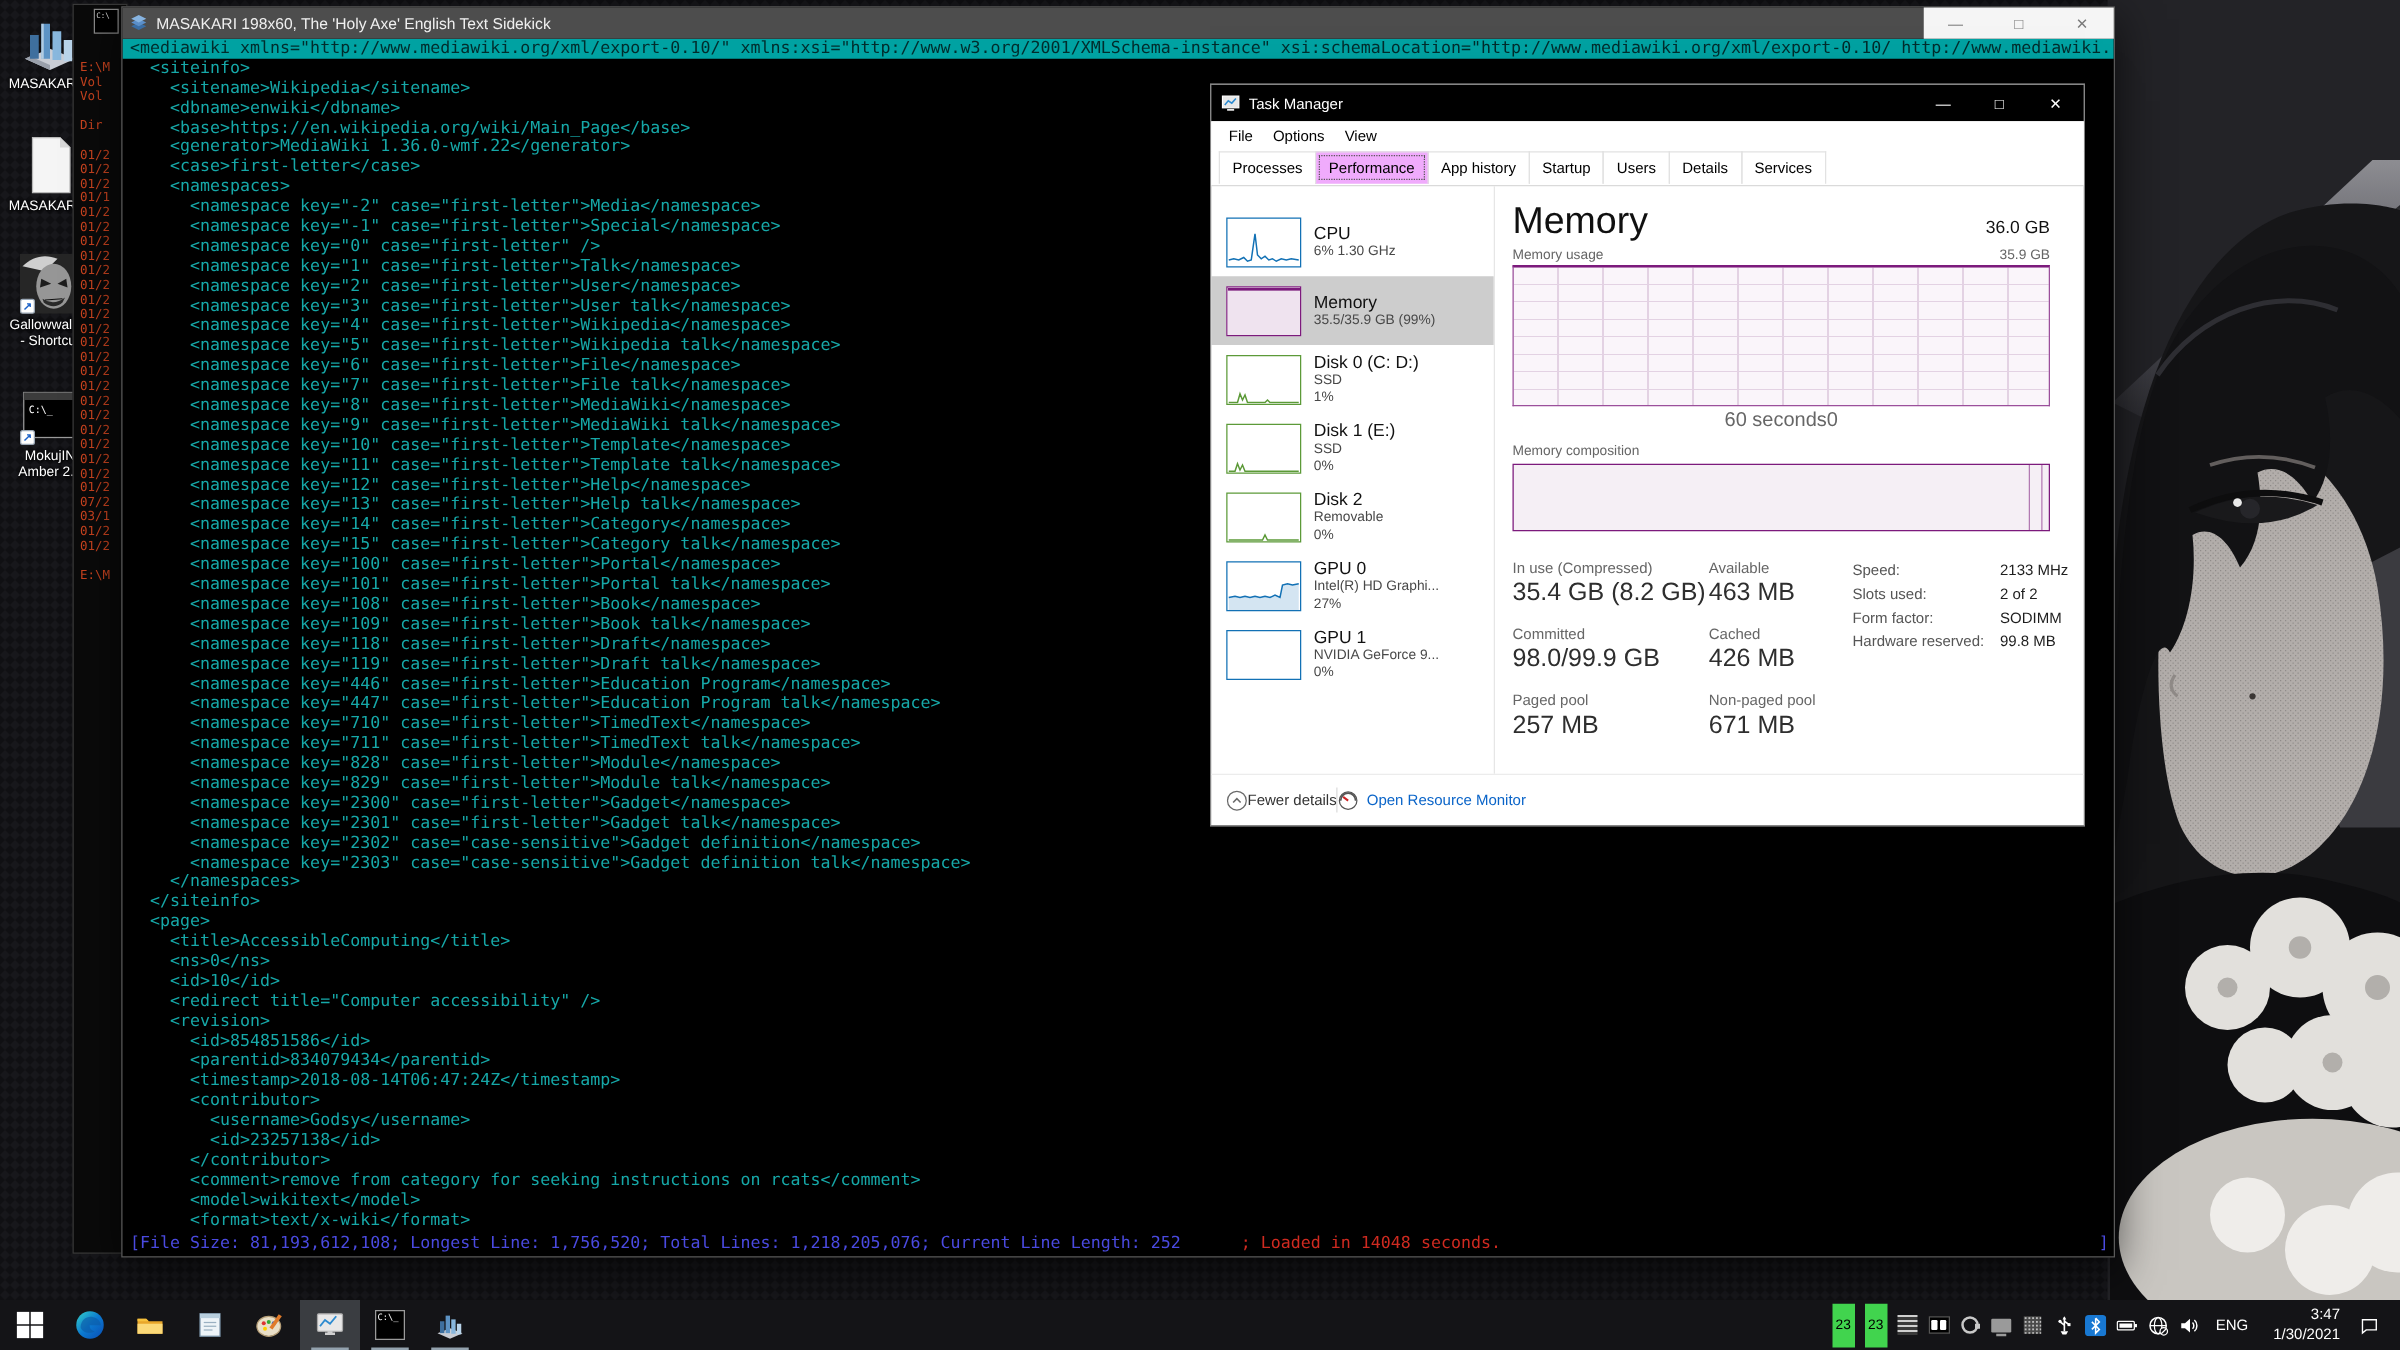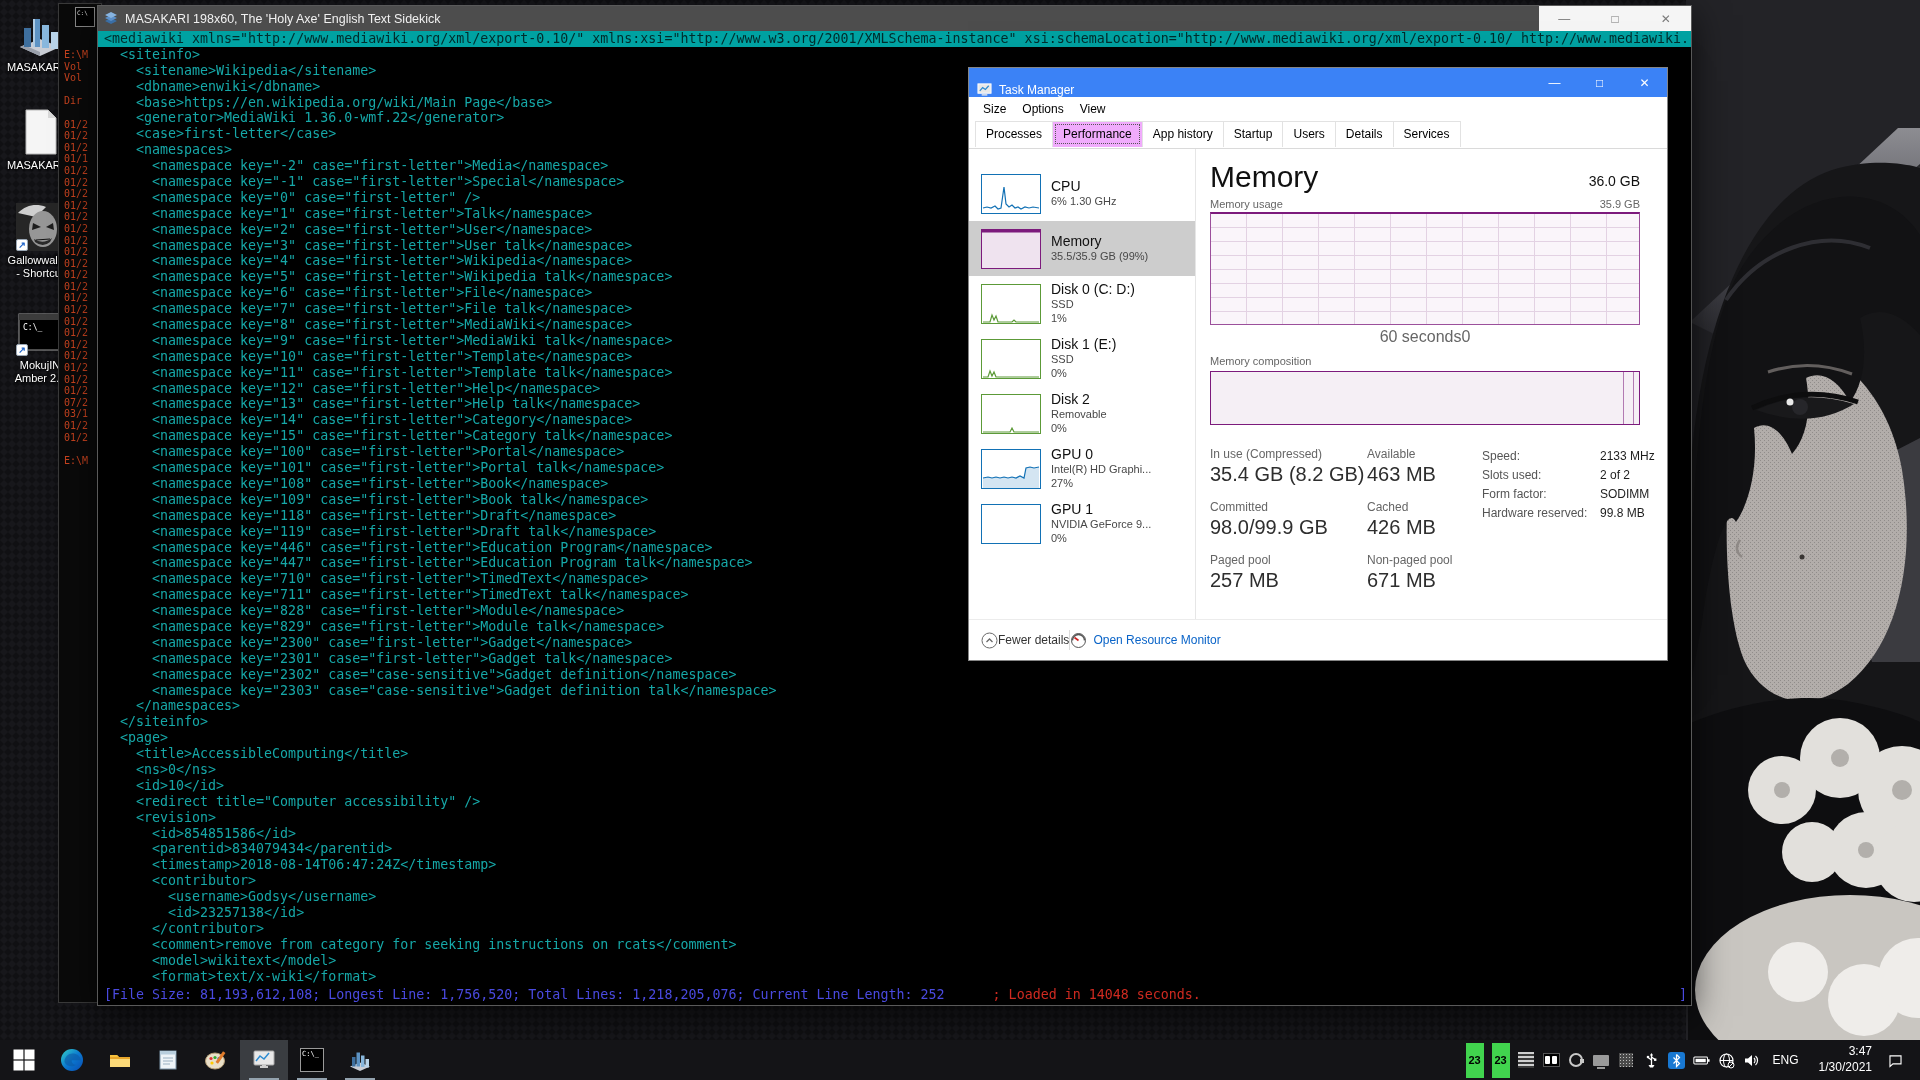--- a/index.html
+++ b/index.html
@@ -24,21 +24,21 @@
 #editor .tbar .ticon{width:16px;height:16px;margin-right:6px}
 #editor .caps{position:absolute;right:0;top:0;width:152px;height:25px;background:#f5f5f5;display:flex}
 .cap{flex:1;display:flex;align-items:center;justify-content:center;color:#7a7a7a;font-size:12px;cursor:default}
 #code{position:relative;height:956px;overflow:hidden;font:13.3px/15.9px "DejaVu Sans Mono",monospace;color:#16a8a8;white-space:pre}
 .cline{height:15.9px;padding-left:6px;overflow:hidden}
 .cline.hl{background:#00a2a2;color:#012c2c}
 #statusline{display:flex;font:13.3px/16px "DejaVu Sans Mono",monospace;padding-left:6px;padding-right:4px;white-space:pre;overflow:hidden}
 .sblue{color:#4a4ae0}.sred{color:#cf2a20}.sbracket{margin-left:auto;color:#4a4ae0}
 
 #tm{position:absolute;left:968px;top:67px;width:700px;height:594px;background:#fff;border:1px solid #858585;z-index:4;display:flex;flex-direction:column;font-size:12px;color:#000;box-shadow:0 14px 40px rgba(0,0,0,.55)}
-.tm-tbar{height:29px;background:#3b82f6;color:#fff;display:flex;align-items:flex-end;padding-left:8px;gap:7px;flex:none}
+.tm-tbar{height:29px;background:#000000;color:#fff;display:flex;align-items:center;padding-left:8px;gap:7px;flex:none}
 .tm-tbar .wicon{width:15px;height:15px}
 .tm-caps{margin-left:auto;display:flex;height:100%}
 .tm-cap{width:45px;display:flex;align-items:center;justify-content:center;font-size:12px;color:#fff;cursor:default}
 .tm-menu{height:24px;display:flex;align-items:center;padding-left:6px;background:#fff;flex:none}
 .tm-menu span{padding:3px 8px}
 .tm-tabs{display:flex;background:#fff;border-bottom:1px solid #dadada;padding-left:6px;flex:none;height:28px;align-items:flex-start}
 .tm-tab{padding:5px 10px 6px;border:1px solid #e2e2e2;border-bottom:none;margin-right:-1px;white-space:nowrap}
 .tm-tab.sel{background:#f0abfc;outline:1px dotted #555;outline-offset:-4px;position:relative}
 .tm-body{flex:1;display:flex;min-height:0}
 .tm-side{width:226px;padding-top:17px;flex:none}
@@ -74,21 +74,21 @@
 
 #taskbar{position:absolute;left:0;bottom:0;width:1920px;height:40px;background:#141417;display:flex;align-items:stretch;z-index:50}
 .tbapp{width:48px;display:flex;align-items:center;justify-content:center;position:relative}
 .tbapp svg,.tbapp .cmdico{width:24px;height:24px}
 .tbapp.active{background:#3a3d41}
 .tbapp.running::after{content:"";position:absolute;bottom:0;left:9px;right:9px;height:2px;background:#93a2ae}
 .cmdico{background:#000;border:1px solid #9a9a9a;color:#fff;font:7px/9px "DejaVu Sans Mono",monospace;padding:1px}
 #traybar{margin-left:auto;display:flex;align-items:center;gap:8px;padding-right:2px;color:#fff}
 .trayico{width:17px;height:17px;display:flex;align-items:center;justify-content:center}
 .trayico svg{width:17px;height:17px}
-.badge{background:#41d44e;color:#000;font-size:11px;font-weight:bold;width:18px;height:35px;display:flex;align-items:center;justify-content:center}
+.badge{background:#41d44e;color:#000;font-size:11px;font-weight:normal;width:18px;height:35px;display:flex;align-items:center;justify-content:center}
 #lang{font-size:12px;padding:0 5px}
 #clock{text-align:right;font-size:12px;line-height:1.3;padding:0 7px}
 .showdesk{width:6px;border-left:1px solid #4a4a4a}
 .i-ram{width:16px;height:16px;background:repeating-linear-gradient(to bottom,#cfcfcf 0 2px,#3a3a3a 2px 4px)}
 .i-media{width:18px;height:14px;background:#000;border:1px solid #555;display:flex;align-items:center;justify-content:center;gap:2px}
 .i-media b{width:5px;height:8px;background:#fff;border-radius:1px}
 .i-ring{width:14px;height:14px;border:2px solid #c8c8c8;border-radius:50%;position:relative}
 .i-ring::after{content:"";position:absolute;right:-3px;top:4px;width:4px;height:4px;background:#c8c8c8}
 .i-mon{width:16px;height:11px;background:#9a9a9a;border-radius:1px;position:relative}
 .i-mon::after{content:"";position:absolute;left:4px;bottom:-3px;width:8px;height:2px;background:#9a9a9a}
@@ -242,21 +242,21 @@
       <rect x="5" y="13" width="6" height="1.5" fill="#e8e8e8"></rect>
     </svg>
     <span>Task Manager</span>
     <div class="tm-caps">
       <span class="tm-cap">—</span>
       <span class="tm-cap">□</span>
       <span class="tm-cap">✕</span>
     </div>
   </div>
   <div class="tm-menu" id="tm-menu">
-      <span>Size</span>
+      <span>File</span>
       <span>Options</span>
       <span>View</span>
     </div>
   <div class="tm-tabs" id="tm-tabs">
       <div class="tm-tab">Processes</div>
       <div class="tm-tab sel">Performance</div>
       <div class="tm-tab">App history</div>
       <div class="tm-tab">Startup</div>
       <div class="tm-tab">Users</div>
       <div class="tm-tab">Details</div>

